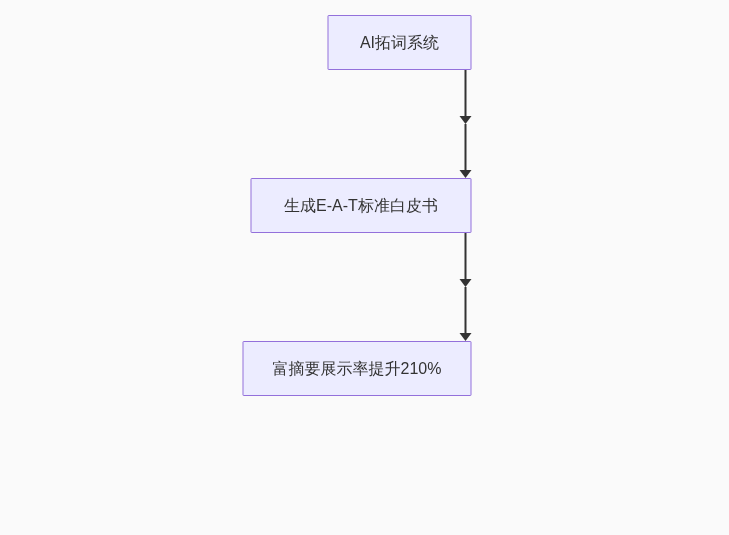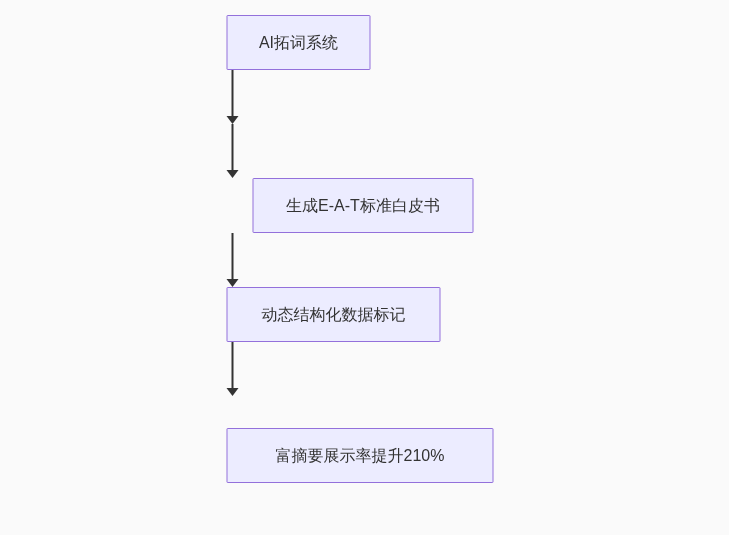--- a/index.html
+++ b/index.html
@@ -15,45 +15,45 @@
   }
   .canvas {
     position: relative;
     width: 729px;
     height: 535px;
     background: var(--background, #fafafa);
   }
   .flow {
     position: absolute;
     top: 15px;
-    left: 360px;
+    left: 348px;
     transform: translateX(-50%);
     display: flex;
     flex-direction: column;
-    align-items: flex-start;
+    align-items: flex-end;
   }
   .node {
     box-sizing: border-box;
     height: 55px;
     background: var(--node-fill, #ececff);
     border: 1px solid var(--node-border, #9370db);
     border-radius: 1px;
     display: flex;
     align-items: center;
     justify-content: center;
     color: var(--text, #333333);
     font-size: 16px;
     line-height: 1;
     white-space: nowrap;
   }
   .w0 { width: 144px; }
   .w1 { width: 191px; }
   .w2 { width: 221px; margin-left: 26px; }
   .w3 { width: 214px; }
-  .w4 { width: 267px; margin-top: 32px; }
+  .w4 { width: 229px; }
   .arrow {
     display: flex;
     flex-direction: column;
     align-items: center;
   }
   .arrow-line {
     width: 2px;
     height: 46px;
     background: var(--arrow, #333333);
   }
@@ -88,23 +88,20 @@
 
     <div class="node w2">
       <span class="node-label">生成E-A-T标准白皮书</span>
     </div>
 
     <div class="arrow">
       <div class="arrow-line"></div>
       <div class="arrow-head"></div>
     </div>
 
-    <div class="node w3">
-      <span class="node-label">动态结构化数据标记</span>
-    </div>
 
     <div class="arrow">
       <div class="arrow-line"></div>
       <div class="arrow-head"></div>
     </div>
 
     <div class="node w4">
       <span class="node-label">富摘要展示率提升210%</span>
     </div>
 

